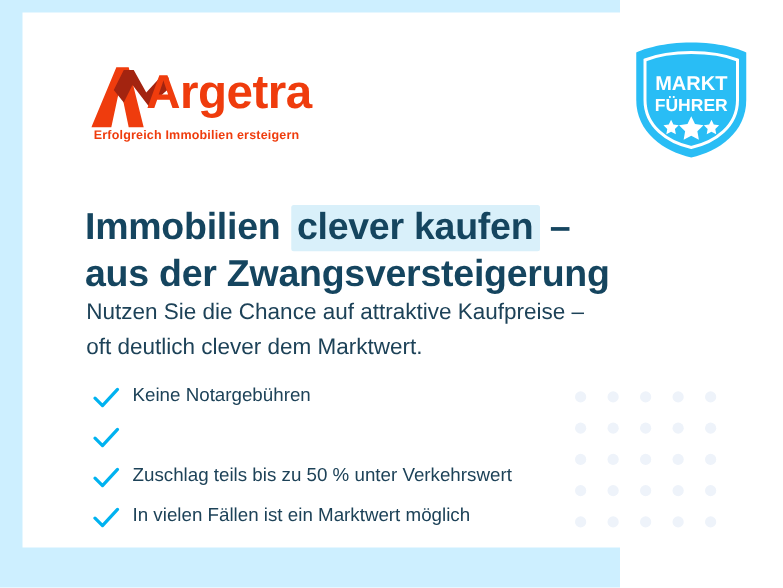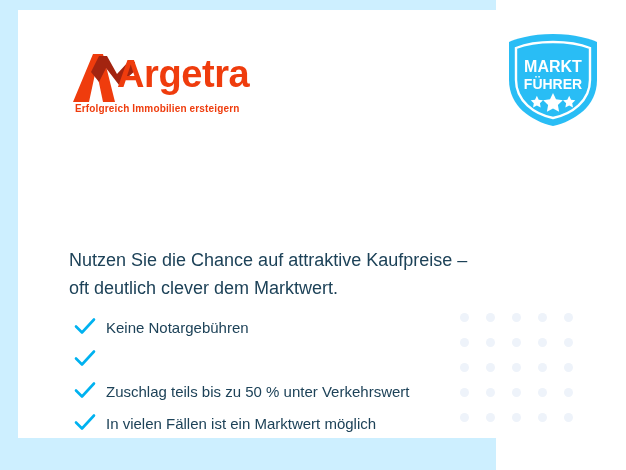--- a/index.html
+++ b/index.html
@@ -112,38 +112,38 @@
   .mark {
     background: #d9f0fa;
     padding: 1px 5px 3px 5px;
     border-radius: 2px;
   }
 
   
   .subhead {
     position: absolute;
     left: 51px;
-    top: 219px;
+    top: 208px;
     width: 500px;
     font-size: 18px;
     color: #1d4258;
     line-height: 1.55;
   }
   .subhead span { display: block; white-space: nowrap; }
 
   
   .bullets {
     position: absolute;
     left: 55px;
     top: 298px;
     width: 470px;
   }
   .bullet {
     display: flex;
-    align-items: flex-end;
+    align-items: flex-start;
     height: 28px;
     margin-bottom: 4px;
   }
   .check {
     width: 24px;
     height: 20px;
     flex: 0 0 24px;
     margin-right: 9px;
     display: block;
   }
@@ -208,20 +208,26 @@
         <text x="48" y="40" text-anchor="middle" fill="#ffffff" font-family="Liberation Sans, sans-serif" font-size="16" font-weight="bold">MARKT</text>
         <text x="48" y="57" text-anchor="middle" fill="#ffffff" font-family="Liberation Sans, sans-serif" font-size="14" font-weight="bold">FÜHRER</text>
         <g fill="#ffffff">
           <polygon points="32,64 34.2,68.6 39.2,69.3 35.6,72.8 36.5,77.8 32,75.4 27.5,77.8 28.4,72.8 24.8,69.3 29.8,68.6" transform="scale(0.85) translate(5.5,11)"></polygon>
           <polygon points="48,61 51,67.2 57.8,68.2 52.9,73 54.1,79.8 48,76.6 41.9,79.8 43.1,73 38.2,68.2 45,67.2"></polygon>
           <polygon points="64,64 66.2,68.6 71.2,69.3 67.6,72.8 68.5,77.8 64,75.4 59.5,77.8 60.4,72.8 56.8,69.3 61.8,68.6" transform="scale(0.85) translate(11.5,11)"></polygon>
         </g>
       </svg>
     </div>
 
+    <h1 class="headline">
+      <span class="hl-line">
+        <span>Immobilien </span><span class="mark">clever kaufen</span><span> –</span>
+      </span>
+      <span class="hl-line">aus der Zwangsversteigerung</span>
+    </h1>
 
     <p class="subhead">
       <span>Nutzen Sie die Chance auf attraktive Kaufpreise –</span>
       <span>oft deutlich clever dem Marktwert.</span>
     </p>
 
     <ul class="bullets" id="bullets" style="list-style:none;margin:0;padding:0;">
         <li class="bullet">
           <span class="check"><svg width="24" height="20" viewBox="0 0 24 20">
               <path d="M3 10.5 L9 16.5 L21 3.5" fill="none" stroke="#00b2f0" stroke-width="2.6" stroke-linecap="round" stroke-linejoin="round"></path>

